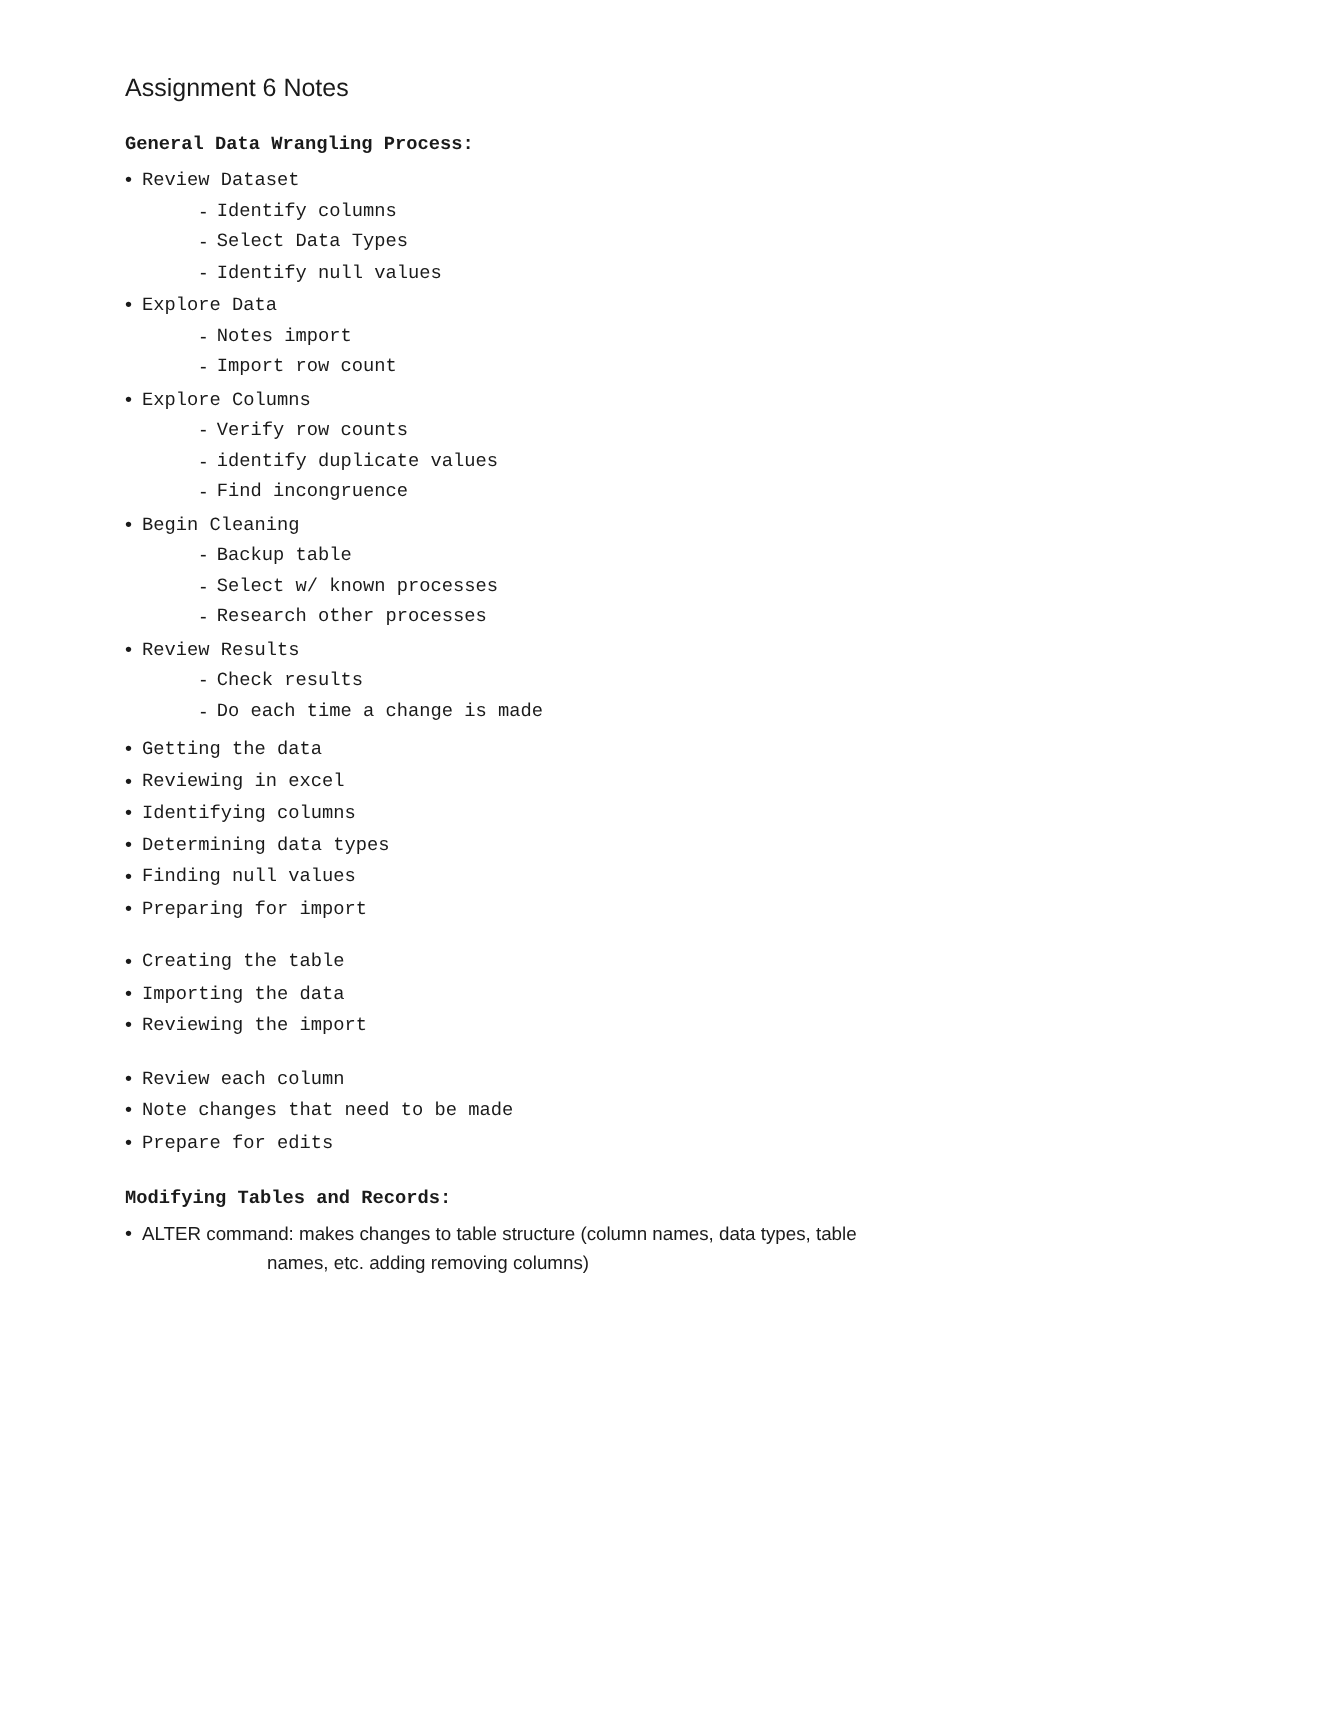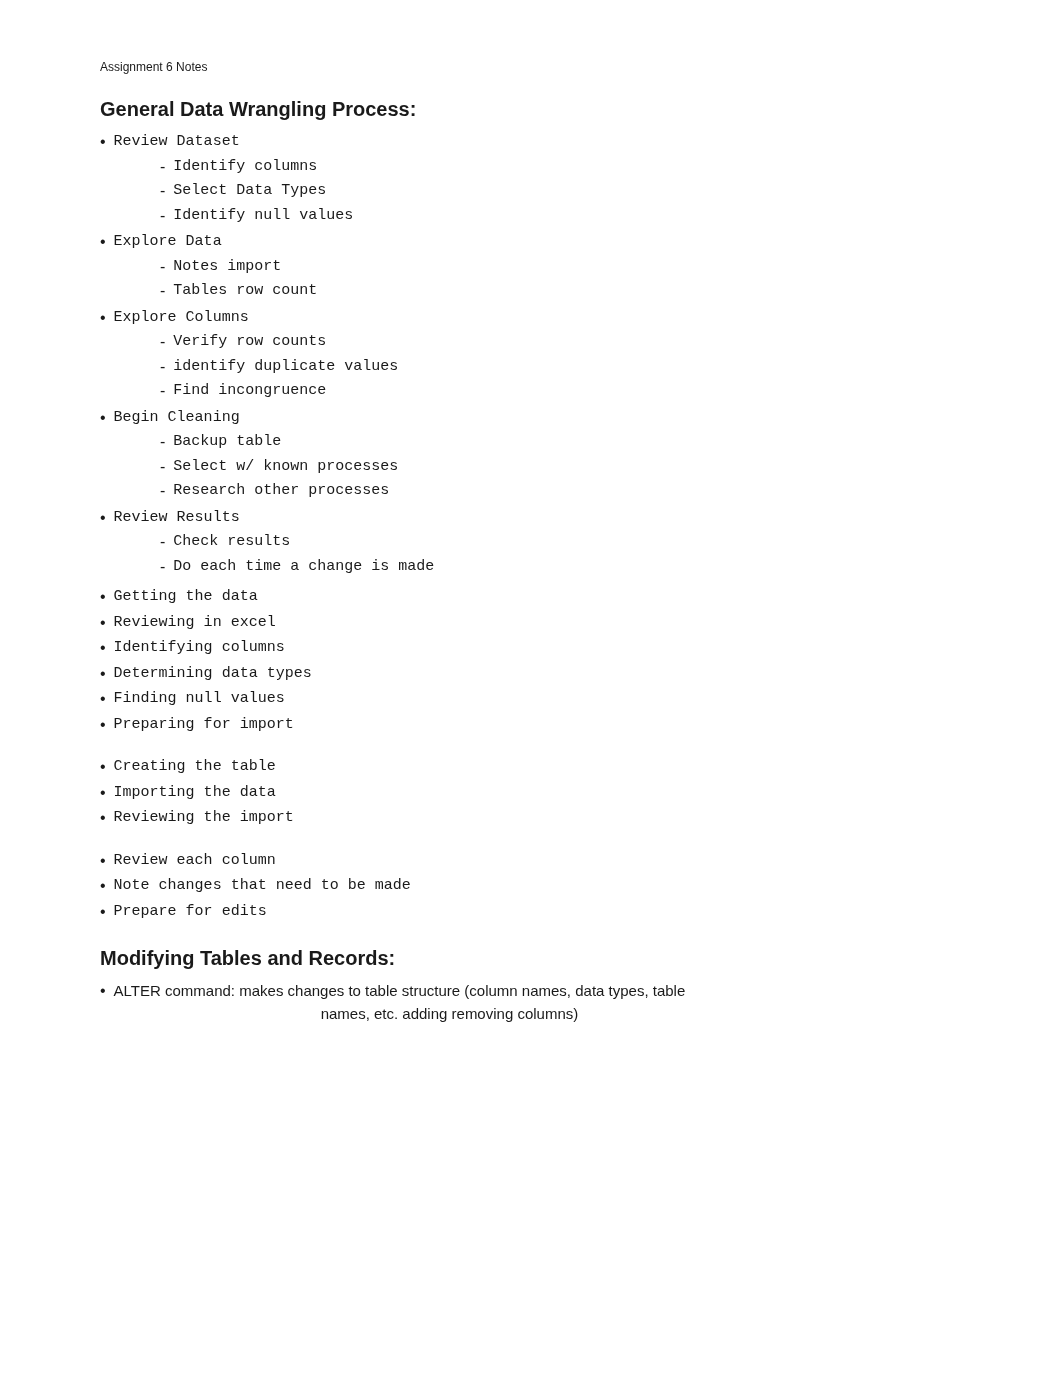--- a/index.html
+++ b/index.html
@@ -16,30 +16,31 @@
       width: 1062px;
       min-height: 1377px;
     }
 
     .page {
       padding: 60px 100px;
       max-width: 1062px;
     }
 
     .title {
-      font-size: 12px;
+      font-size: 20px;
       font-weight: normal;
       margin-bottom: 20px;
     }
 
     .section-heading {
-      font-size: 20px;
+      font-size: 15px;
       font-weight: bold;
       margin-bottom: 10px;
       margin-top: 24px;
+      font-family: Liberation Mono, monospace;
     }
 
     .list-level1 {
       list-style: none;
       margin-bottom: 6px;
     }
 
     .list-level1 > li {
       margin-bottom: 2px;
       display: flex;
@@ -96,21 +97,20 @@
     }
 
     .alter-item {
       display: flex;
       align-items: flex-start;
       margin-bottom: 3px;
     }
 
     .alter-text {
       line-height: 1.5;
-      text-align: center;
     }
 
     .alter-sub {
       padding-left: 100px;
       display: block;
     }
   </style>
 </head>
 <body>
 
@@ -149,21 +149,21 @@
         <span class="item-text">Explore Data</span>
       </li>
       <li>
         <ul class="list-level2">
           <li>
             <span class="bullet-dash">-</span>
             <span class="item-text">Notes import</span>
           </li>
           <li>
             <span class="bullet-dash">-</span>
-            <span class="item-text">Tables row count</span>
+            <span class="item-text">Import row count</span>
           </li>
         </ul>
       </li>
 
       <li>
         <span class="bullet-dot">•</span>
         <span class="item-text">Explore Columns</span>
       </li>
       <li>
         <ul class="list-level2">

